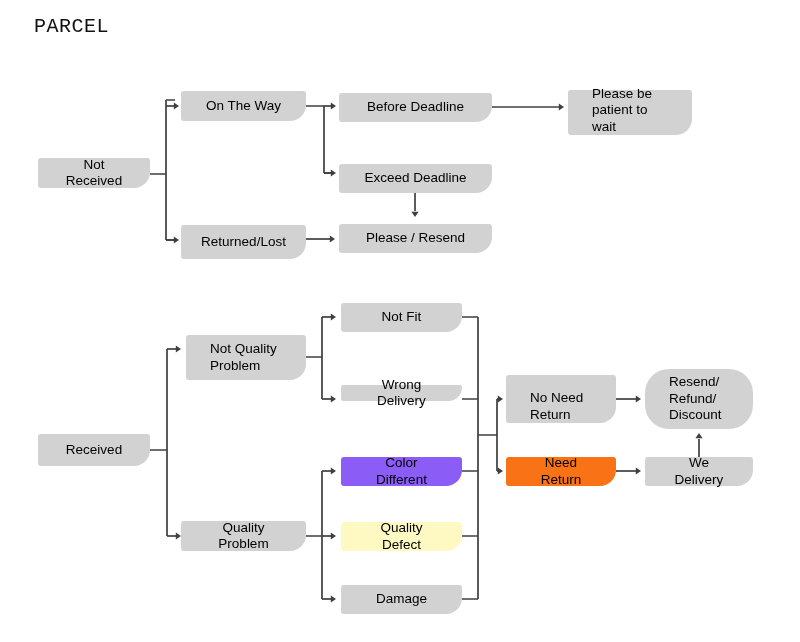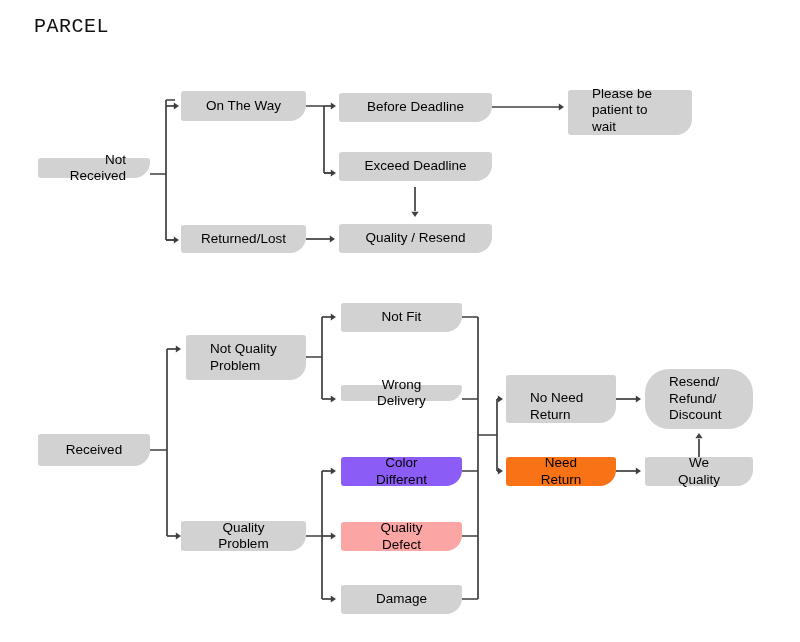--- a/index.html
+++ b/index.html
@@ -109,39 +109,39 @@
         <polygon points="336,599 330.8,595.4 330.8,602.6" fill="#3f3f3f"></polygon>
         <polygon points="503,399 497.8,395.4 497.8,402.6" fill="#3f3f3f"></polygon>
         <polygon points="503,471 497.8,467.4 497.8,474.6" fill="#3f3f3f"></polygon>
         <polygon points="641,399 635.8,395.4 635.8,402.6" fill="#3f3f3f"></polygon>
         <polygon points="641,471 635.8,467.4 635.8,474.6" fill="#3f3f3f"></polygon>
         <polygon points="699,433 695.4,438.2 702.6,438.2" fill="#3f3f3f"></polygon>
       </g>
   </svg>
 
   <div id="node-layer">
-      <div class="node-box align-center" style="left: 38px; top: 158px; width: 112px; height: 20px; background: rgb(210, 210, 210); text-align: right;"><span class="node-label">Not Received</span></div>
+      <div class="node-box align-center" style="left: 38px; top: 158px; width: 112px; height: 30px; background: rgb(210, 210, 210);"><span class="node-label">Not Received</span></div>
       <div class="node-box align-center" style="left: 181px; top: 91px; width: 125px; height: 30px; background: rgb(210, 210, 210);"><span class="node-label">On The Way</span></div>
-      <div class="node-box align-center" style="left: 181px; top: 225px; width: 125px; height: 28px; background: rgb(210, 210, 210);"><span class="node-label">Returned/Lost</span></div>
+      <div class="node-box align-center" style="left: 181px; top: 225px; width: 125px; height: 34px; background: rgb(210, 210, 210);"><span class="node-label">Returned/Lost</span></div>
       <div class="node-box align-center" style="left: 339px; top: 93px; width: 153px; height: 29px; background: rgb(210, 210, 210);"><span class="node-label">Before Deadline</span></div>
-      <div class="node-box align-center" style="left: 339px; top: 152px; width: 153px; height: 29px; background: rgb(210, 210, 210);"><span class="node-label">Exceed Deadline</span></div>
-      <div class="node-box align-center" style="left: 339px; top: 224px; width: 153px; height: 29px; background: rgb(210, 210, 210);"><span class="node-label">Quality / Resend</span></div>
+      <div class="node-box align-center" style="left: 339px; top: 164px; width: 153px; height: 29px; background: rgb(210, 210, 210);"><span class="node-label">Exceed Deadline</span></div>
+      <div class="node-box align-center" style="left: 339px; top: 224px; width: 153px; height: 29px; background: rgb(210, 210, 210);"><span class="node-label">Please / Resend</span></div>
       <div class="node-box align-left" style="left: 568px; top: 90px; width: 124px; height: 45px; background: rgb(210, 210, 210); align-items: flex-end;"><span class="node-label">Please be
 patient to wait</span></div>
       <div class="node-box align-center" style="left: 38px; top: 434px; width: 112px; height: 32px; background: rgb(210, 210, 210);"><span class="node-label">Received</span></div>
       <div class="node-box align-left" style="left: 186px; top: 335px; width: 120px; height: 45px; background: rgb(210, 210, 210);"><span class="node-label">Not Quality
 Problem</span></div>
       <div class="node-box align-center" style="left: 181px; top: 521px; width: 125px; height: 30px; background: rgb(210, 210, 210);"><span class="node-label">Quality Problem</span></div>
       <div class="node-box align-center" style="left: 341px; top: 303px; width: 121px; height: 29px; background: rgb(210, 210, 210);"><span class="node-label">Not Fit</span></div>
       <div class="node-box align-center" style="left: 341px; top: 385px; width: 121px; height: 16px; background: rgb(210, 210, 210);"><span class="node-label">Wrong Delivery</span></div>
       <div class="node-box align-center" style="left: 341px; top: 457px; width: 121px; height: 29px; background: #8b5cf6;"><span class="node-label">Color Different</span></div>
-      <div class="node-box align-center" style="left: 341px; top: 522px; width: 121px; height: 29px; background: #fca5a5;"><span class="node-label">Quality Defect</span></div>
+      <div class="node-box align-center" style="left: 341px; top: 522px; width: 121px; height: 29px; background: #fef9c3;"><span class="node-label">Quality Defect</span></div>
       <div class="node-box align-center" style="left: 341px; top: 585px; width: 121px; height: 29px; background: rgb(210, 210, 210);"><span class="node-label">Damage</span></div>
       <div class="node-box align-left" style="left: 506px; top: 375px; width: 110px; height: 48px; background: rgb(210, 210, 210); align-items: flex-end;"><span class="node-label">No Need
 Return</span></div>
       <div class="node-box align-center" style="left: 506px; top: 457px; width: 110px; height: 29px; background: #f97316;"><span class="node-label">Need Return</span></div>
       <div class="node-box align-left" style="left: 645px; top: 369px; width: 108px; height: 60px; background: rgb(210, 210, 210); border-radius: 24px;"><span class="node-label">Resend/
 Refund/
 Discount</span></div>
-      <div class="node-box align-center" style="left: 645px; top: 457px; width: 108px; height: 29px; background: rgb(210, 210, 210);"><span class="node-label">We Quality</span></div>
+      <div class="node-box align-center" style="left: 645px; top: 457px; width: 108px; height: 29px; background: rgb(210, 210, 210);"><span class="node-label">We Delivery</span></div>
     </div>
 
 </div>
 
 </body></html>

